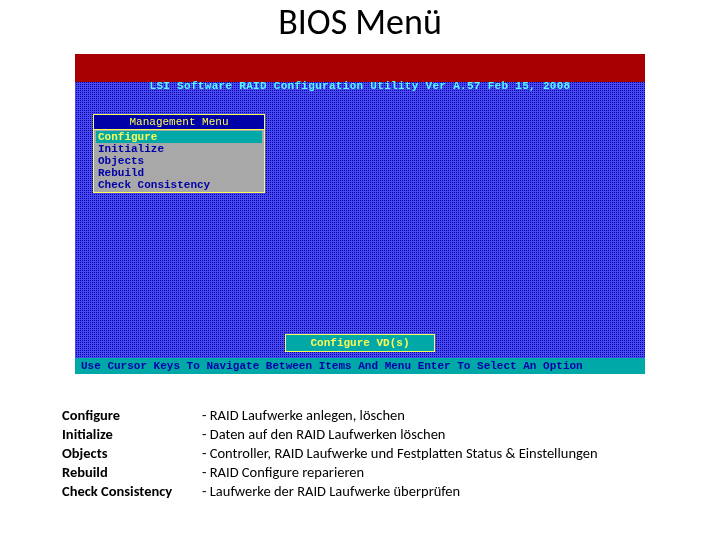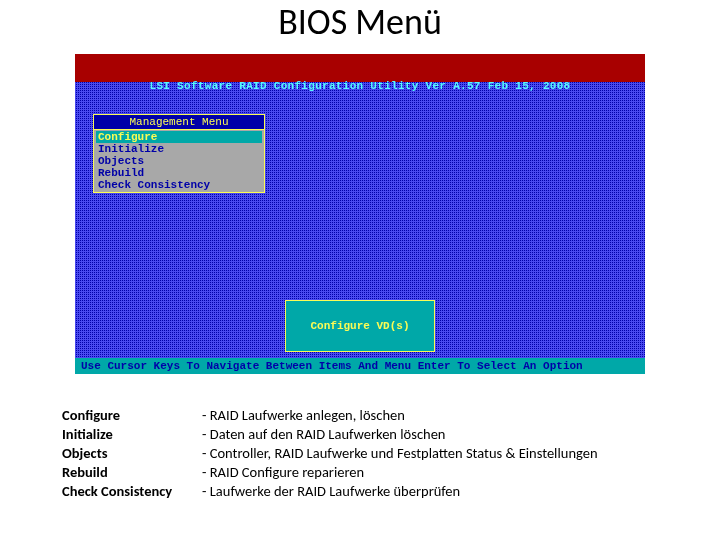--- a/index.html
+++ b/index.html
@@ -32,21 +32,21 @@
     border: 1px solid #fcfc54; border-bottom: none;
   }
   .mgmt-body {
     background: #a8a8a8; border: 1px solid #fcfc54; padding: 1px 2px;
   }
   .mgmt-item { color: #0000a8; font-weight: bold; padding: 0 2px; white-space: pre; }
   .mgmt-item.sel { background: #00a8a8; color: #fcfc54; }
   .hint-box {
     position: absolute; bottom: 22px; left: 210px; width: 150px;
     background: #00a8a8; border: 1px solid #fcfc54; color: #fcfc54;
-    text-align: center; padding: 19px 4px; font-weight: bold;
+    text-align: center; padding: 2px 4px; font-weight: bold;
   }
   .bios-footer {
     position: absolute; bottom: 0; left: 0; right: 0; height: 16px;
     background: #00a8a8; color: #0000a8; font-weight: bold;
     padding: 2px 6px; white-space: pre;
   }
   .legend {
     position: absolute; left: 62px; top: 406px;
     font-size: 14.5px; line-height: 19px; color: #000;
   }

